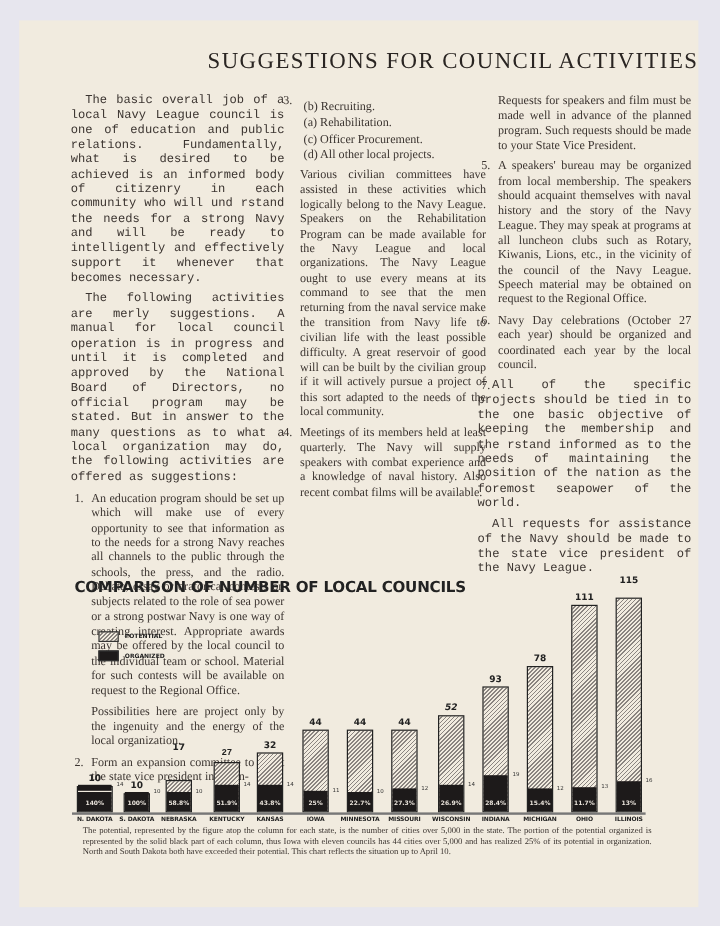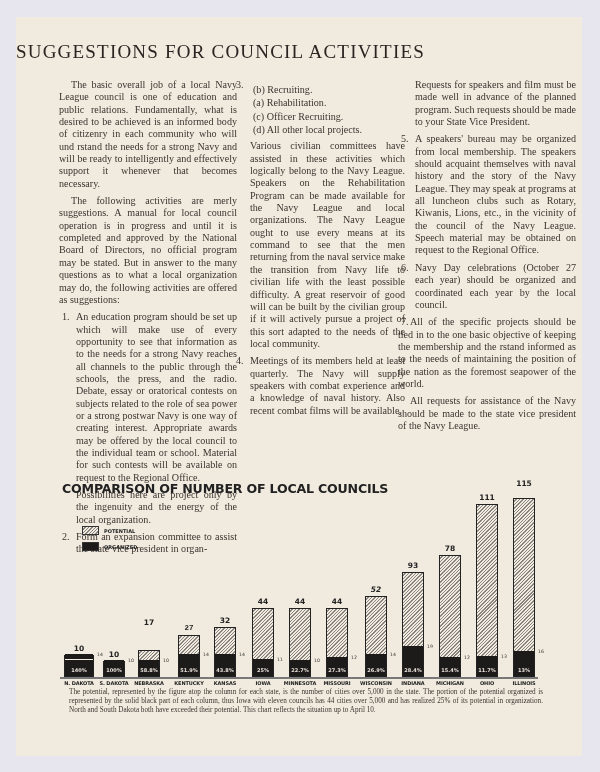--- a/index.html
+++ b/index.html
@@ -5,28 +5,28 @@
   html, body { margin:0; padding:0; }
   body {
     width:600px; height:772px; background:#e7e6ee; position:relative; overflow:hidden;
     font-family: "Liberation Serif", "DejaVu Serif", serif;
   }
   .paper {
     position:absolute; left:16px; top:17px; width:566px; height:739px;
     background:#f1ebdf;
   }
   .title {
-    position:absolute; left:0; width:566px; top:24px; text-align:left;
+    position:absolute; left:0; width:566px; top:24px; text-align:right;
     font-size:19px; letter-spacing:1.2px; color:#2a2522;
   }
   .col {
     position:absolute; top:62px; font-size:10.1px; line-height:12.35px; color:#3b3430;
     text-align:justify; hyphens:manual;
   }
-  .col p { margin:0 0 5px 0; }
+  .col p { margin:0 0 5px 0;font-family:Liberation Mono, monospace; }
   .col p.ind { text-indent:12px; }
   .li { position:relative; padding-left:17px; margin:0 0 5px 0; }
   .li .num { position:absolute; left:3px; top:0; }
   .sub { padding-left:3px; margin:0 0 1px 0; }
   .cont { padding-left:17px; margin:0 0 5px 0; }
   .c1 { left:43px; width:178px; }
   .c2 { left:217px; width:172px; }
   .c3 { left:382px; width:178px; }
 
   .chart-title {
@@ -71,21 +71,21 @@
     </div>
   </div>
 
   <div class="col c2">
     <div class="li">
       <span class="num">3.</span>
     </div>
     <div class="cont" style="margin-bottom:4px;">
       <div class="sub">(b) Recruiting.</div>
       <div class="sub">(a) Rehabilitation.</div>
-      <div class="sub">(c) Officer Recruiting.</div>
+      <div class="sub">(c) Officer Procurement.</div>
       <div class="sub">(d) All other local projects.</div>
     </div>
     <div class="cont">Various civilian committees have assisted in these activities which logically belong to the Navy League. Speakers on the Rehabilitation Program can be made available for the Navy League and local organizations. The Navy League ought to use every means at its command to see that the men returning from the naval service make the transition from Navy life to civilian life with the least possible difficulty. A great reservoir of good will can be built by the civilian group if it will actively pursue a project of this sort adapted to the needs of the local community.</div>
     <div class="li">
       <span class="num">4.</span>
       <span>Meetings of its members held at least quarterly. The Navy will supply speakers with combat experience and a knowledge of naval history. Also recent combat films will be available.</span>
     </div>
   </div>
 
   <div class="col c3">

